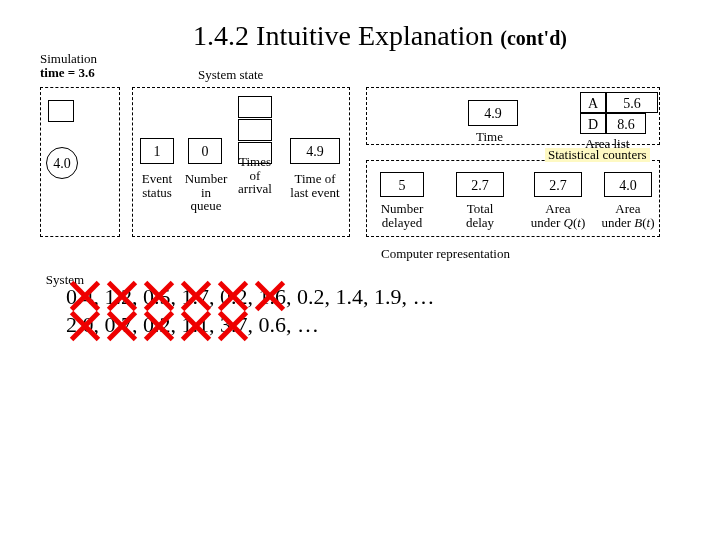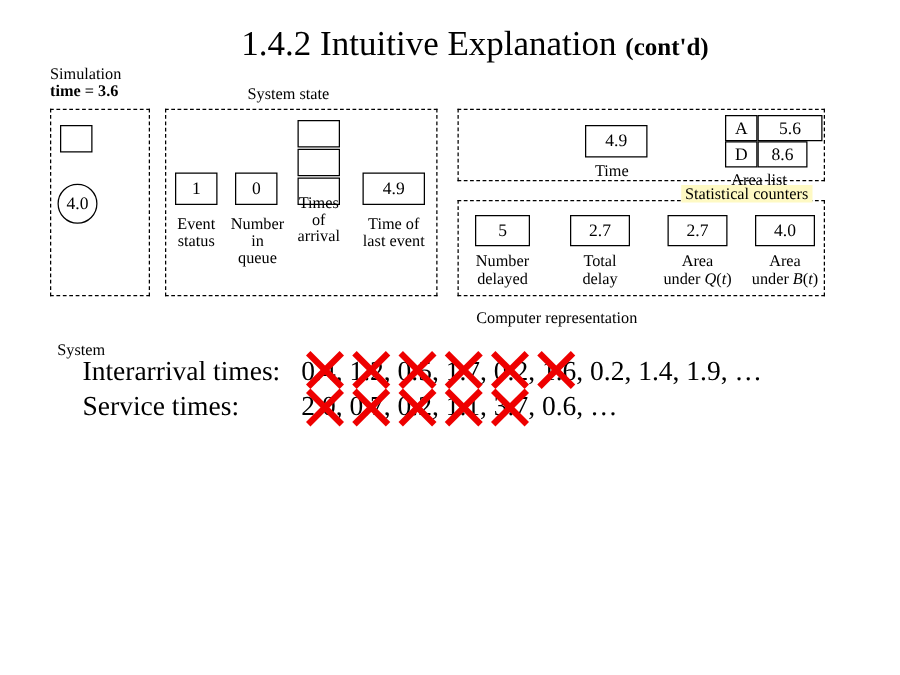--- a/index.html
+++ b/index.html
@@ -93,24 +93,20 @@
     <div class="box" style="left:564px; top:120px; width:48px; height:25px; line-height:23px;"><span class="val">4.0</span></div>
     <div class="lbl" style="position:absolute; left:553px; top:150px; width:70px;">
       <div>Area</div>
       <div><span>under </span><i>B</i>(<i>t</i>)</div>
     </div>
 
     <div class="lbl" style="position:absolute; left:341px; top:195px;">Computer representation</div>
   </div>
 
   <div class="times-block">
-    <div class="times-left">
-      <div>Interarrival times:</div>
-      <div>Service times:</div>
-    </div>
     <div class="times-right">
       <div>0.4, 1.2, 0.5, 1.7, 0.2, 1.6, 0.2, 1.4, 1.9, …</div>
       <div>2.0, 0.7, 0.2, 1.1, 3.7, 0.6, …</div>
       <div class="x-row">
         <span class="x-ic"></span>
         <span class="x-ic"></span>
         <span class="x-ic"></span>
         <span class="x-ic"></span>
         <span class="x-ic"></span>
         <span class="x-ic"></span>

